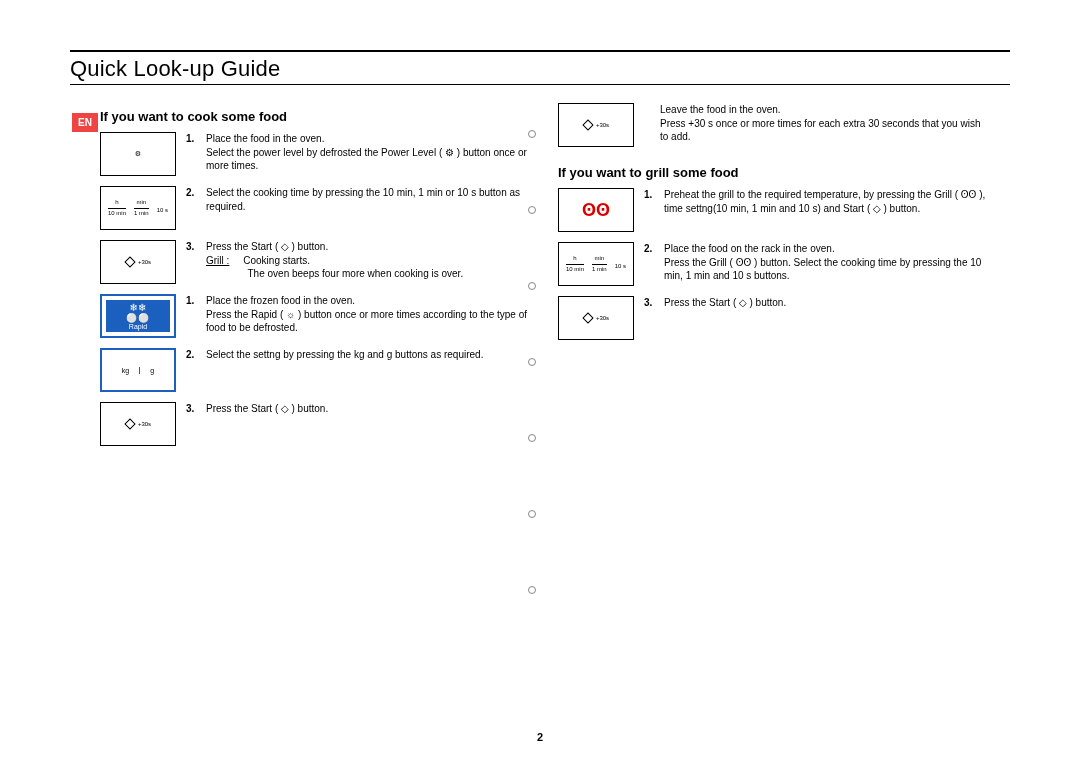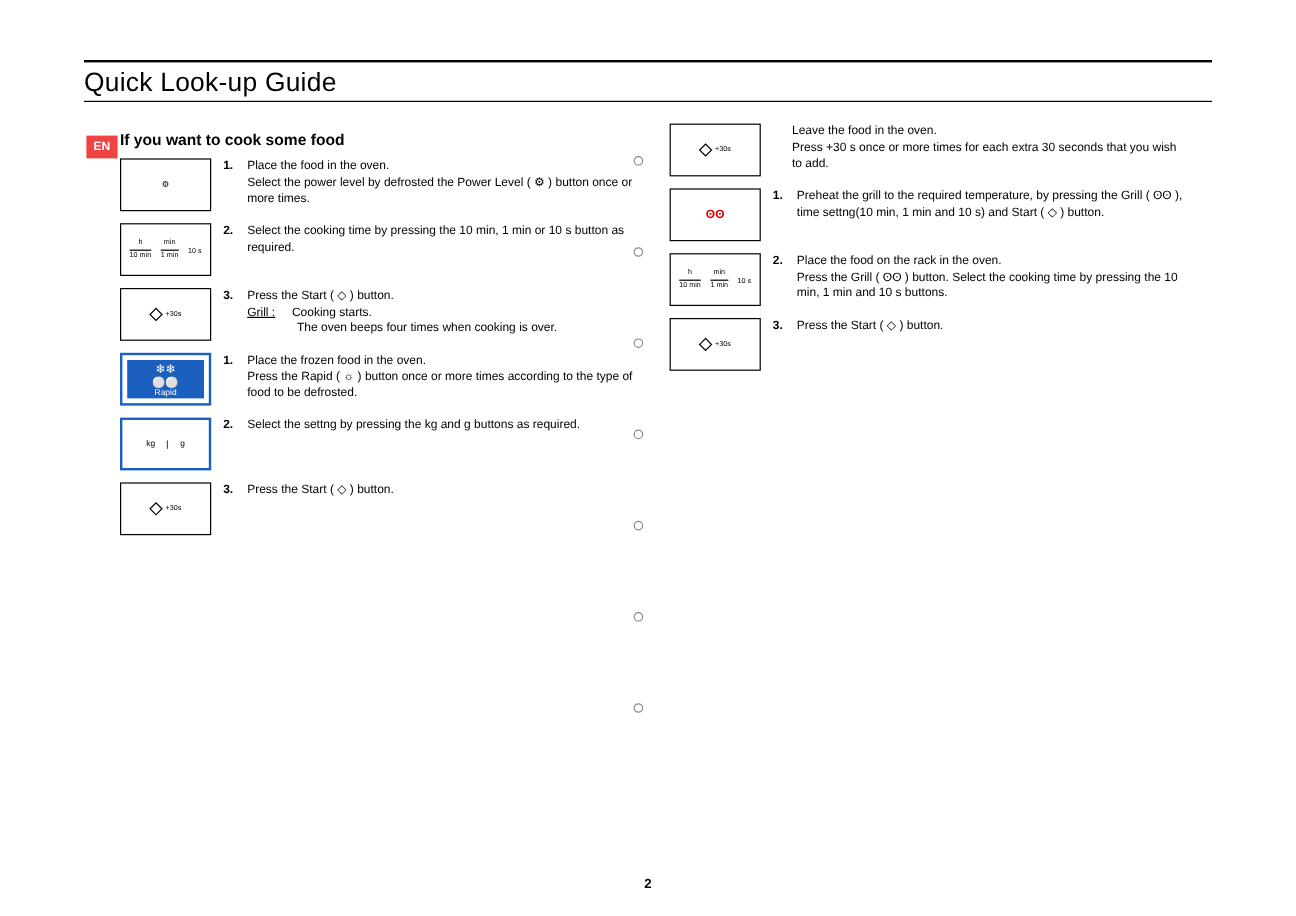--- a/index.html
+++ b/index.html
@@ -111,21 +111,21 @@
   }
   .step .text { flex: 1; }
   .step .text .underline { text-decoration: underline; }
   .icon-diamond {
     display: inline-block; width: 8px; height: 8px;
     border: 1px solid currentColor;
     transform: rotate(45deg);
     margin: 0 1px;
   }
   .icon-grill {
-    color: #d00; font-size: 10px; font-weight: bold;
+    color: #d00; font-size: 18px; font-weight: bold;
   }
   .ring-dots {
     position: absolute;
     left: 50%;
     top: 130px;
     transform: translateX(-12px);
     display: flex;
     flex-direction: column;
     gap: 68px;
   }
@@ -214,21 +214,21 @@
             <span>+30s</span>
           </div>
       </div>
       <div class="step">
         <div class="num">3.</div>
         <div class="text">
           <span>Press the </span><b>Start</b><span> ( ◇ ) button.</span><br>
           <span class="underline">Grill :</span>&nbsp;&nbsp;&nbsp;&nbsp;
           <span>Cooking starts.</span><br>
           &nbsp;&nbsp;&nbsp;&nbsp;&nbsp;&nbsp;&nbsp;&nbsp;&nbsp;&nbsp;&nbsp;&nbsp;&nbsp;&nbsp;
-          <span>The oven beeps four times when cooking is over.</span>
+          <span>The oven beeps four more when cooking is over.</span>
         </div>
       </div>
     </div>
 
 
     <div class="row">
       <div class="btn-box blue-fill">
         <div class="inner">
           <div style="font-size:10px">❄❄</div>
           <div style="font-size:9px">⚪⚪</div>
@@ -285,20 +285,21 @@
           </div>
       </div>
       <div class="step">
         <div class="text" style="margin-left:16px">
           <span>Leave the food in the oven.</span><br>
           <span>Press </span><b>+30 s</b><span> once or more times for each extra 30 seconds that you wish to add.</span>
         </div>
       </div>
     </div>
 
+    <div class="section-title" style="margin-top:18px">If you want to grill some food</div>
 
     <div class="row">
       <div class="btn-box">
         <span class="icon-grill">ʘʘ</span>
       </div>
       <div class="step">
         <div class="num">1.</div>
         <div class="text">
           <span>Preheat the grill to the required temperature, by pressing the </span><b>Grill</b><span> ( ʘʘ ), time settng(</span><b>10 min, 1 min</b><span> and </span><b>10 s</b><span>) and </span><b>Start</b><span> ( ◇ ) button.</span>
         </div>

